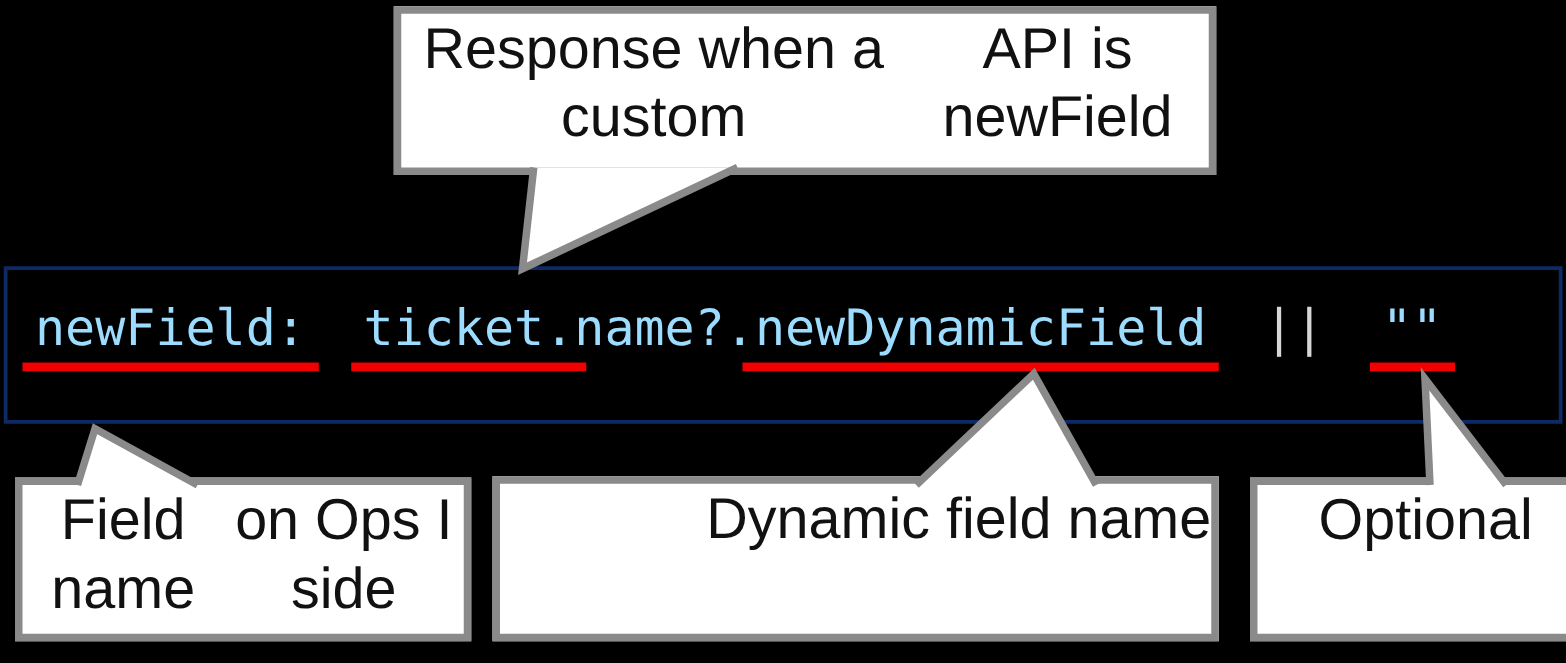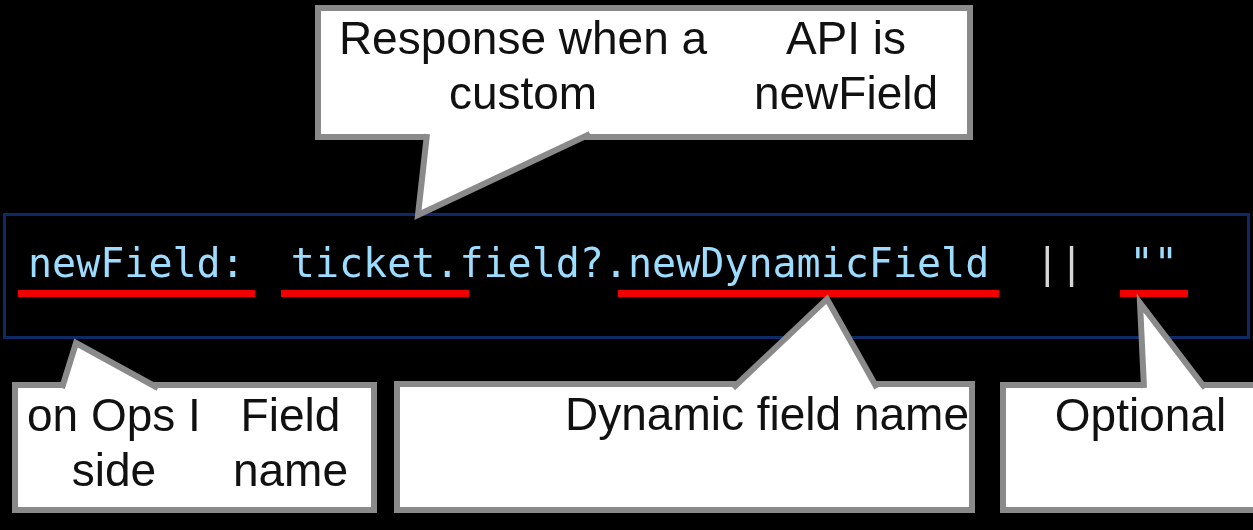--- a/index.html
+++ b/index.html
@@ -64,25 +64,25 @@
 <body>
 
 <div class="canvas" style="--bg: #000000; --callout-fill: #ffffff; --callout-border: #8a8a8a; --callout-text: #111111; --codebox-border: #0d2a66; --code-text: #9CDCFE; --op-text: #d6d6d6; --underline-red: #f20000;">
 
   <div class="callout callout-top">
     <div>Response when a custom</div>
     <div>API is newField</div>
   </div>
 
   <div class="codebox"></div>
-  <div class="code-line" id="code-line"><span class="seg u">newField:</span><span class="seg"> </span><span class="seg u">ticket.</span><span class="seg">field?.</span><span class="seg u">newDynamicField</span><span class="seg"> </span><span class="seg op">||</span><span class="seg"> </span><span class="seg u">""</span></div>
+  <div class="code-line" id="code-line"><span class="seg u">newField:</span><span class="seg"> </span><span class="seg u">ticket.</span><span class="seg">name?.</span><span class="seg u">newDynamicField</span><span class="seg"> </span><span class="seg op">||</span><span class="seg"> </span><span class="seg u">""</span></div>
 
   <div class="callout callout-b1">
+    <div>Field name</div>
     <div>on Ops I side</div>
-    <div>Field name</div>
   </div>
 
   <div class="callout callout-b2">
     <div>Dynamic field name</div>
   </div>
 
   <div class="callout callout-b3">
     <div>Optional</div>
   </div>
 

